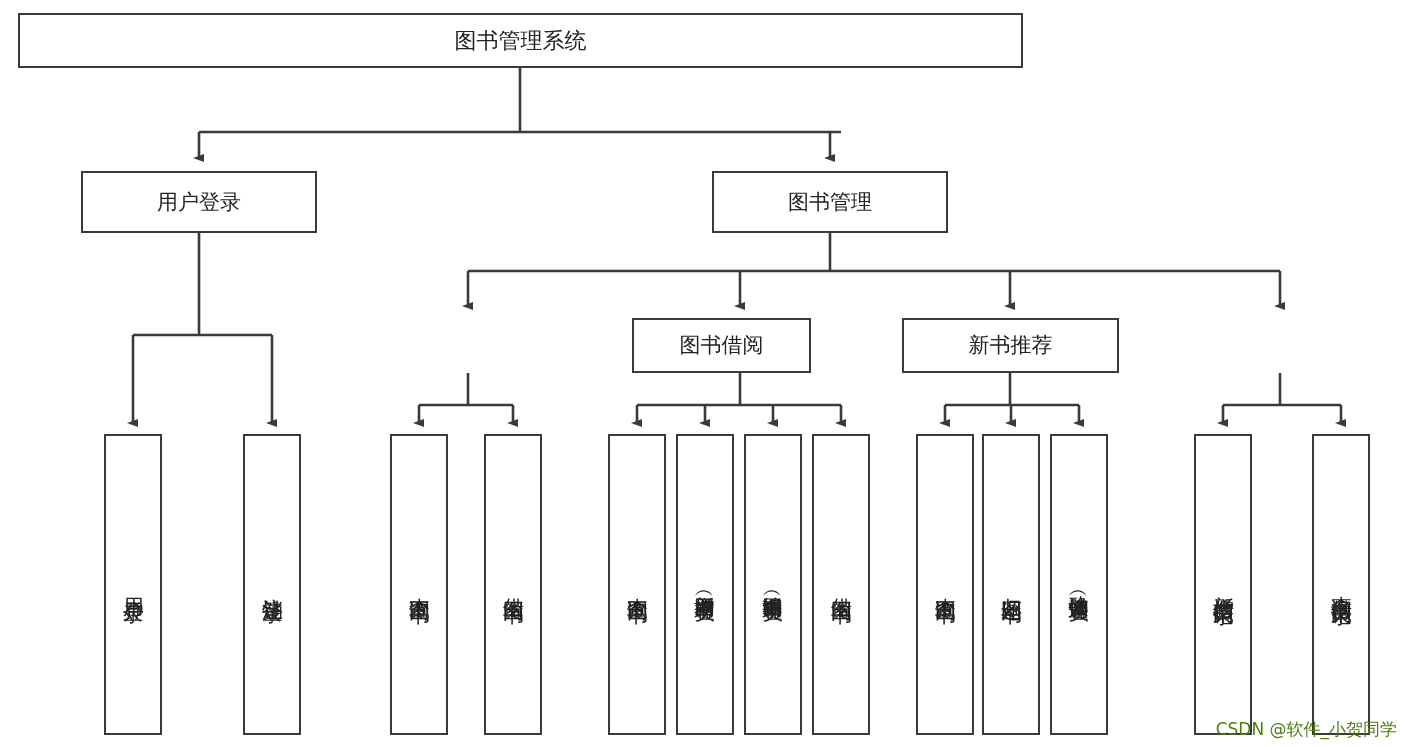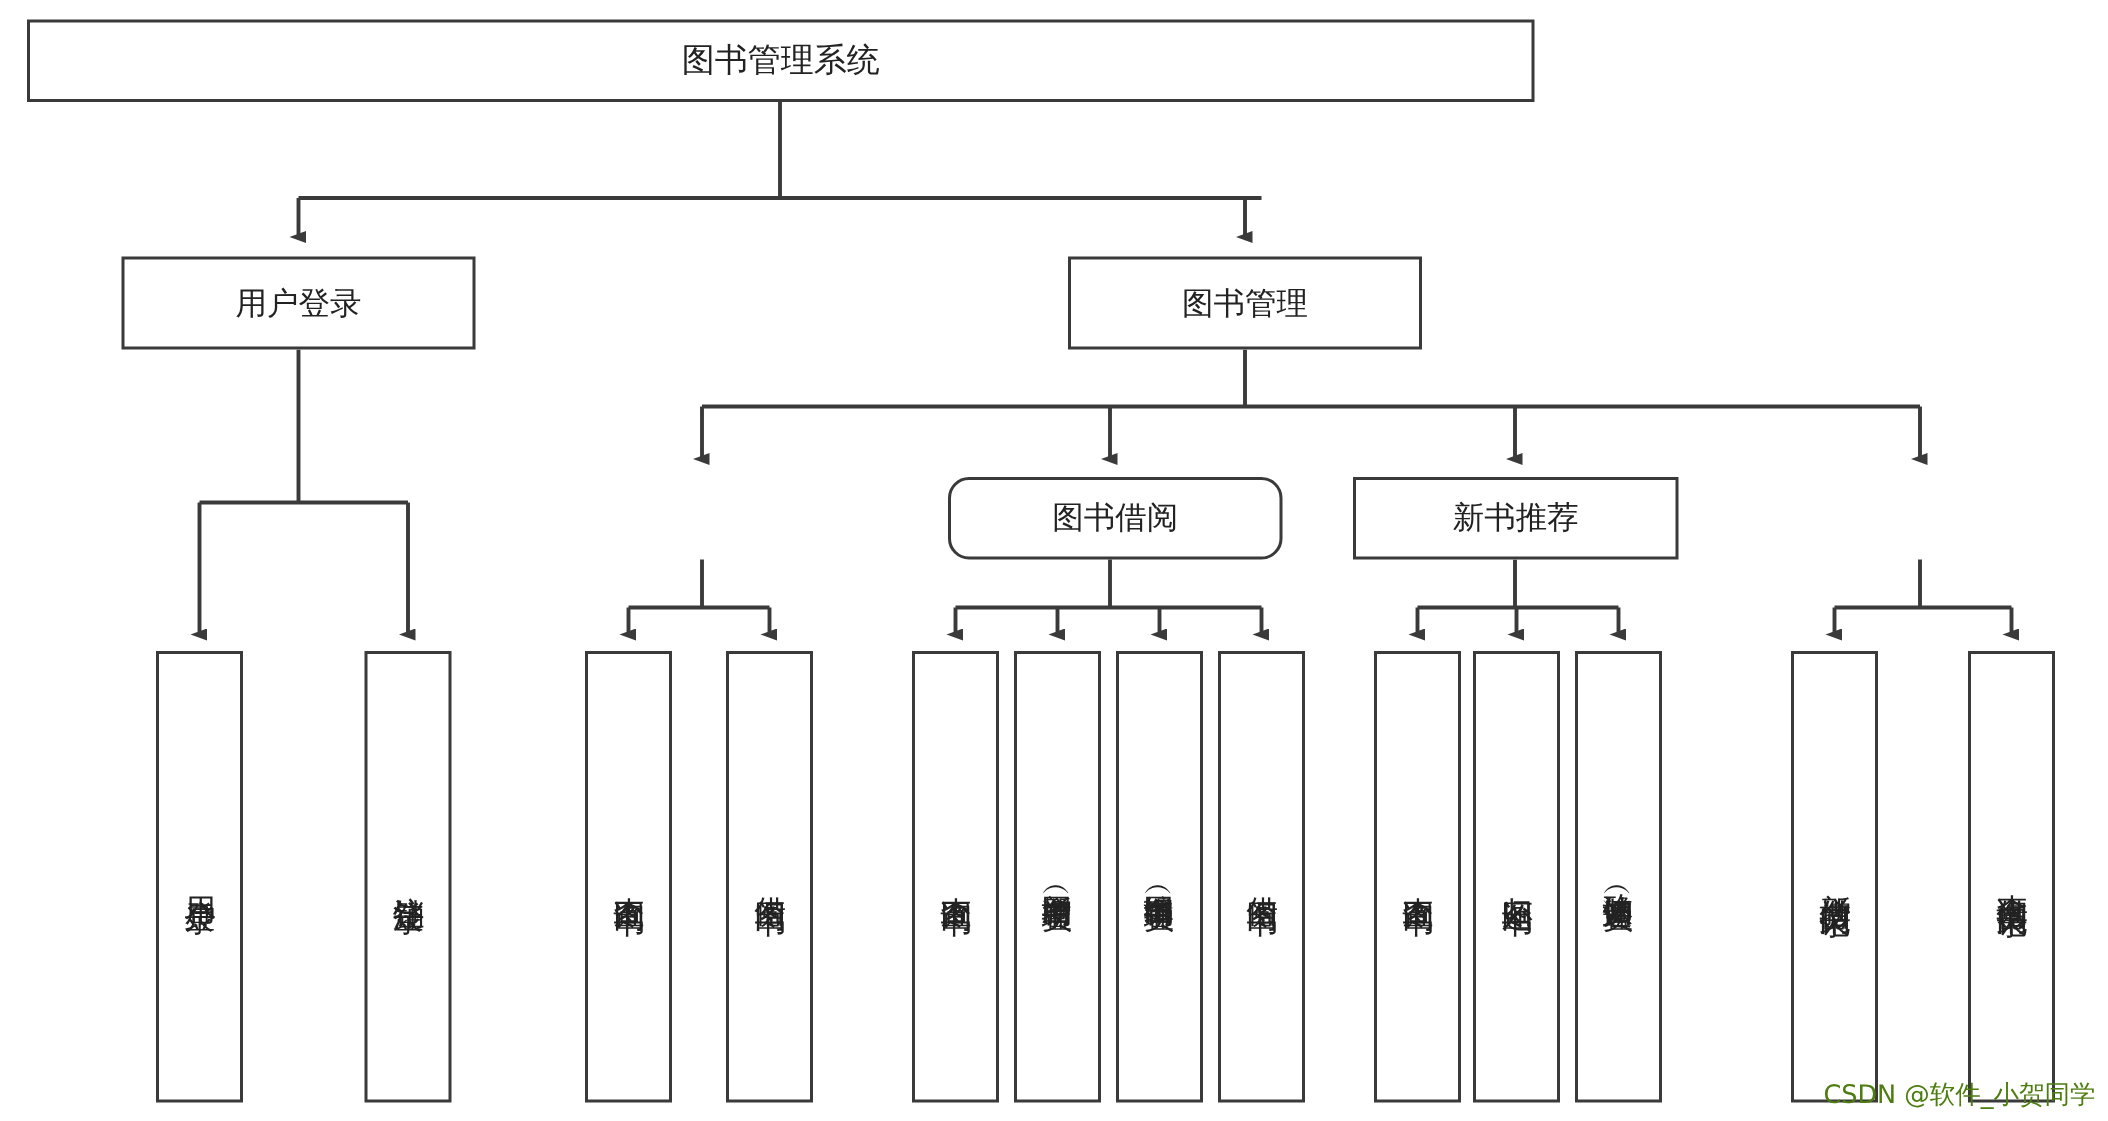--- a/index.html
+++ b/index.html
@@ -122,21 +122,21 @@
     <span class="label">图书管理系统</span>
   </div>
 
   <div class="node horiz" style="left:81px;top:171px;width:236px;height:62px;">
     <span class="label">用户登录</span>
   </div>
   <div class="node horiz" style="left:712px;top:171px;width:236px;height:62px;">
     <span class="label">图书管理</span>
   </div>
 
-  <div class="node horiz" style="left:632px;top:318px;width:223px;height:55px;border-radius:14px;">
+  <div class="node horiz" style="left:632px;top:318px;width:179px;height:55px;">
     <span class="label">图书借阅</span>
   </div>
   <div class="node horiz" style="left:902px;top:318px;width:217px;height:55px;">
     <span class="label">新书推荐</span>
   </div>
 
   <div class="node vert" style="left:104px;top:434px;width:58px;height:301px;">
     <span class="label">用户登录</span>
   </div>
   <div class="node vert" style="left:243px;top:434px;width:58px;height:301px;">

